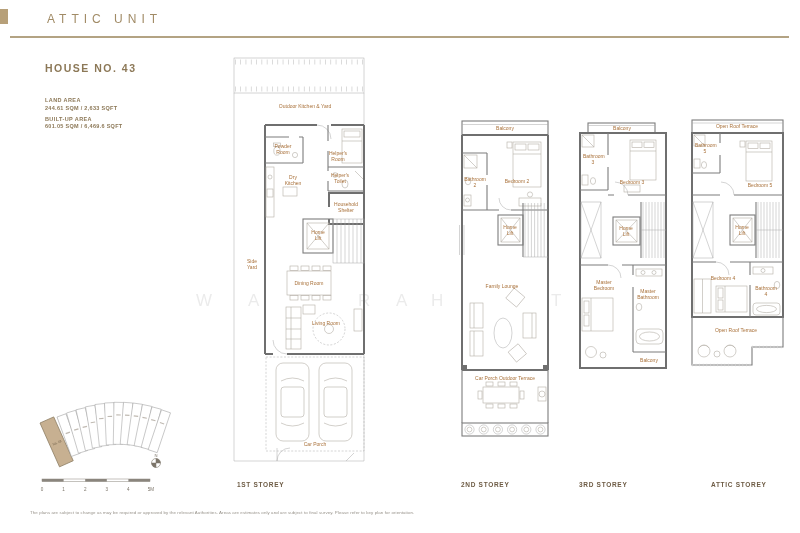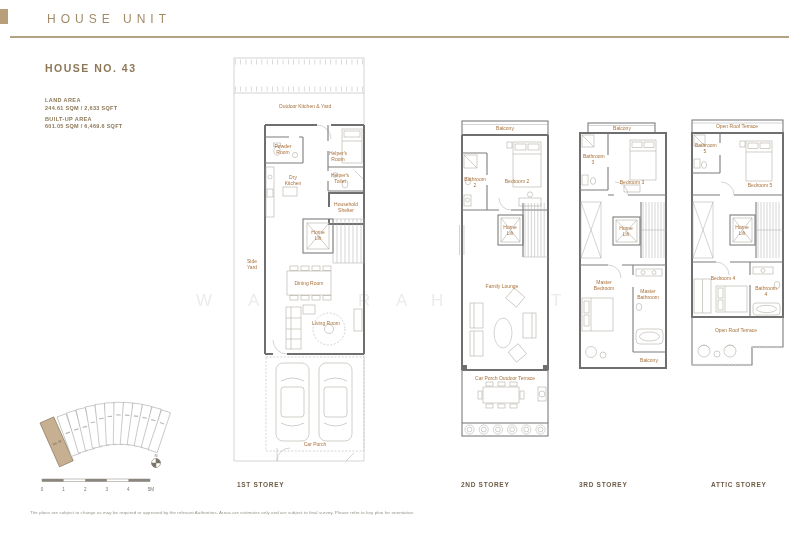--- a/index.html
+++ b/index.html
@@ -36,21 +36,21 @@
   .scale-num{font-size:4.6px;fill:#7c756a;}
   .north-n{font-size:4.2px;fill:#7c756a;}
   .disclaimer{position:absolute;left:30px;top:510px;font-size:4.4px;color:#97928a;letter-spacing:.1px;}
 </style>
 </head>
 <body>
 
 <div class="page">
 
   <div class="corner-tab"></div>
-  <div class="title">HOUSE UNIT</div>
+  <div class="title">ATTIC UNIT</div>
   <div class="rule"></div>
 
   <div class="info">
     <div class="hnum">HOUSE NO. 43</div>
     <div class="lbl">LAND AREA</div>
     <div class="val">244.61 SQM / 2,633 SQFT</div>
     <div class="lbl">BUILT-UP AREA</div>
     <div class="val">601.05 SQM / 6,469.6 SQFT</div>
   </div>
 

